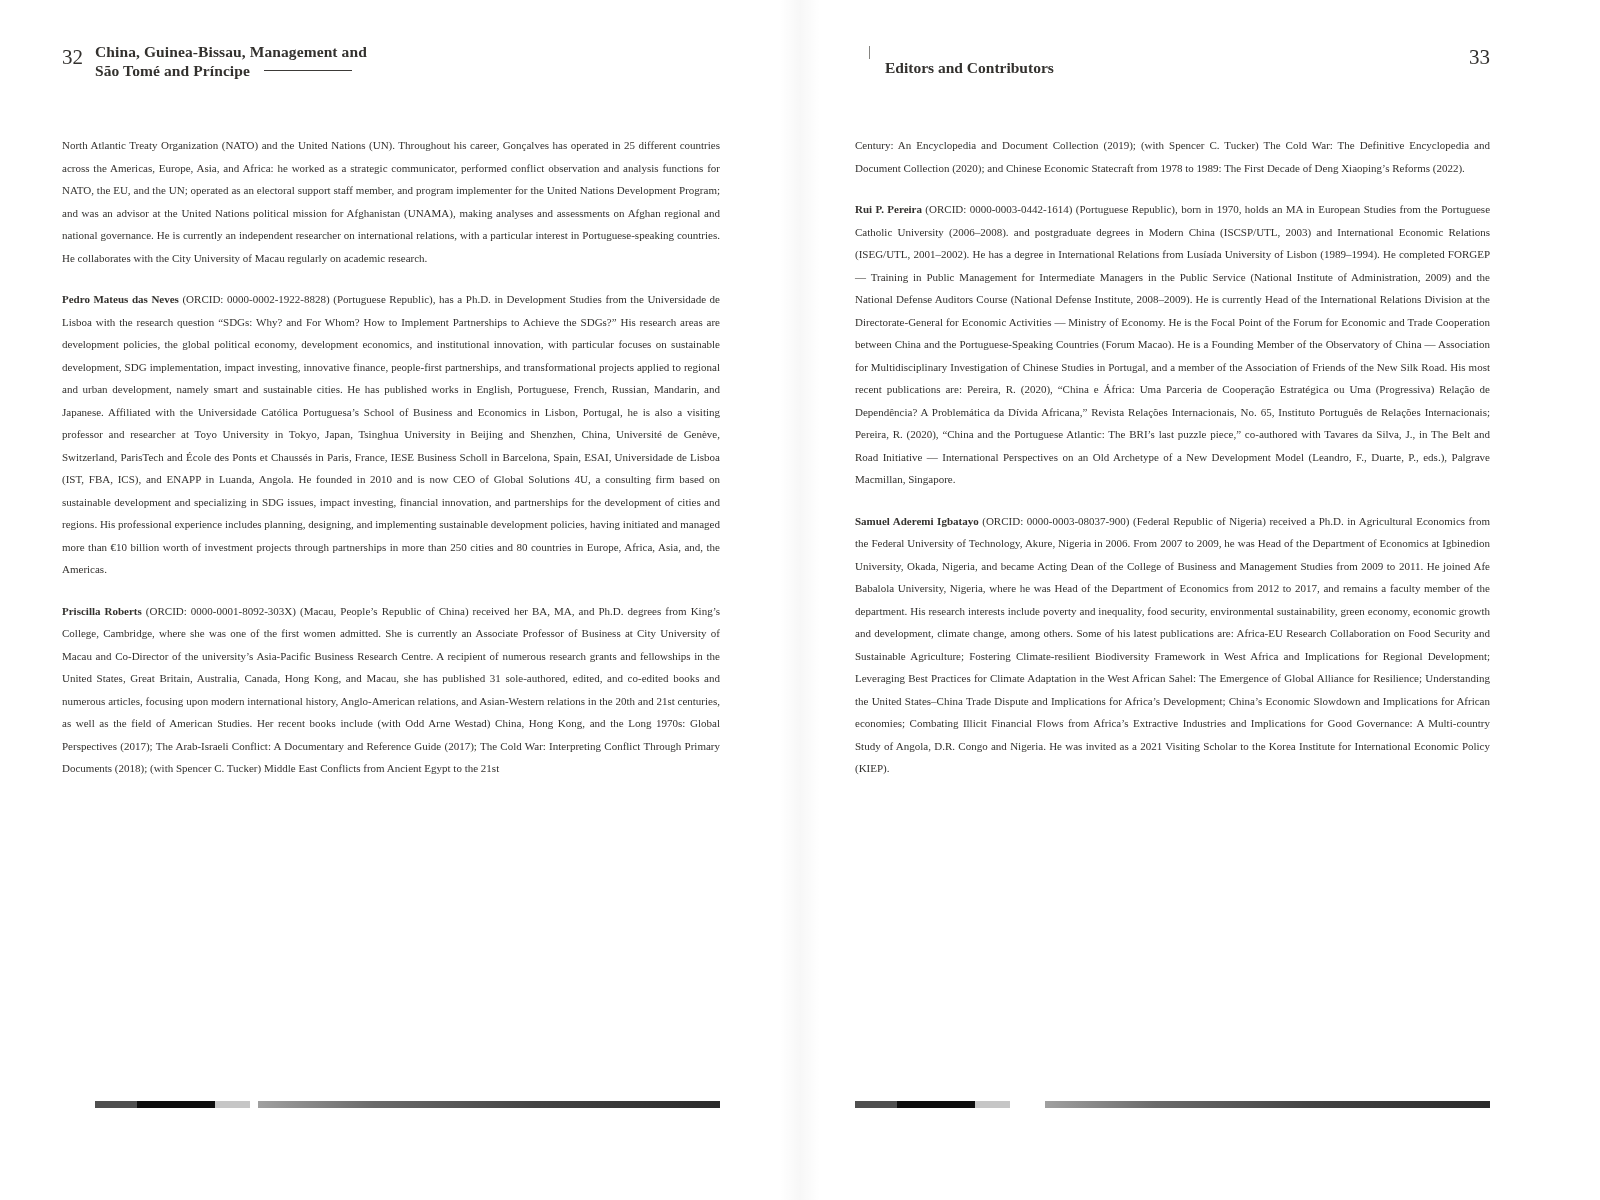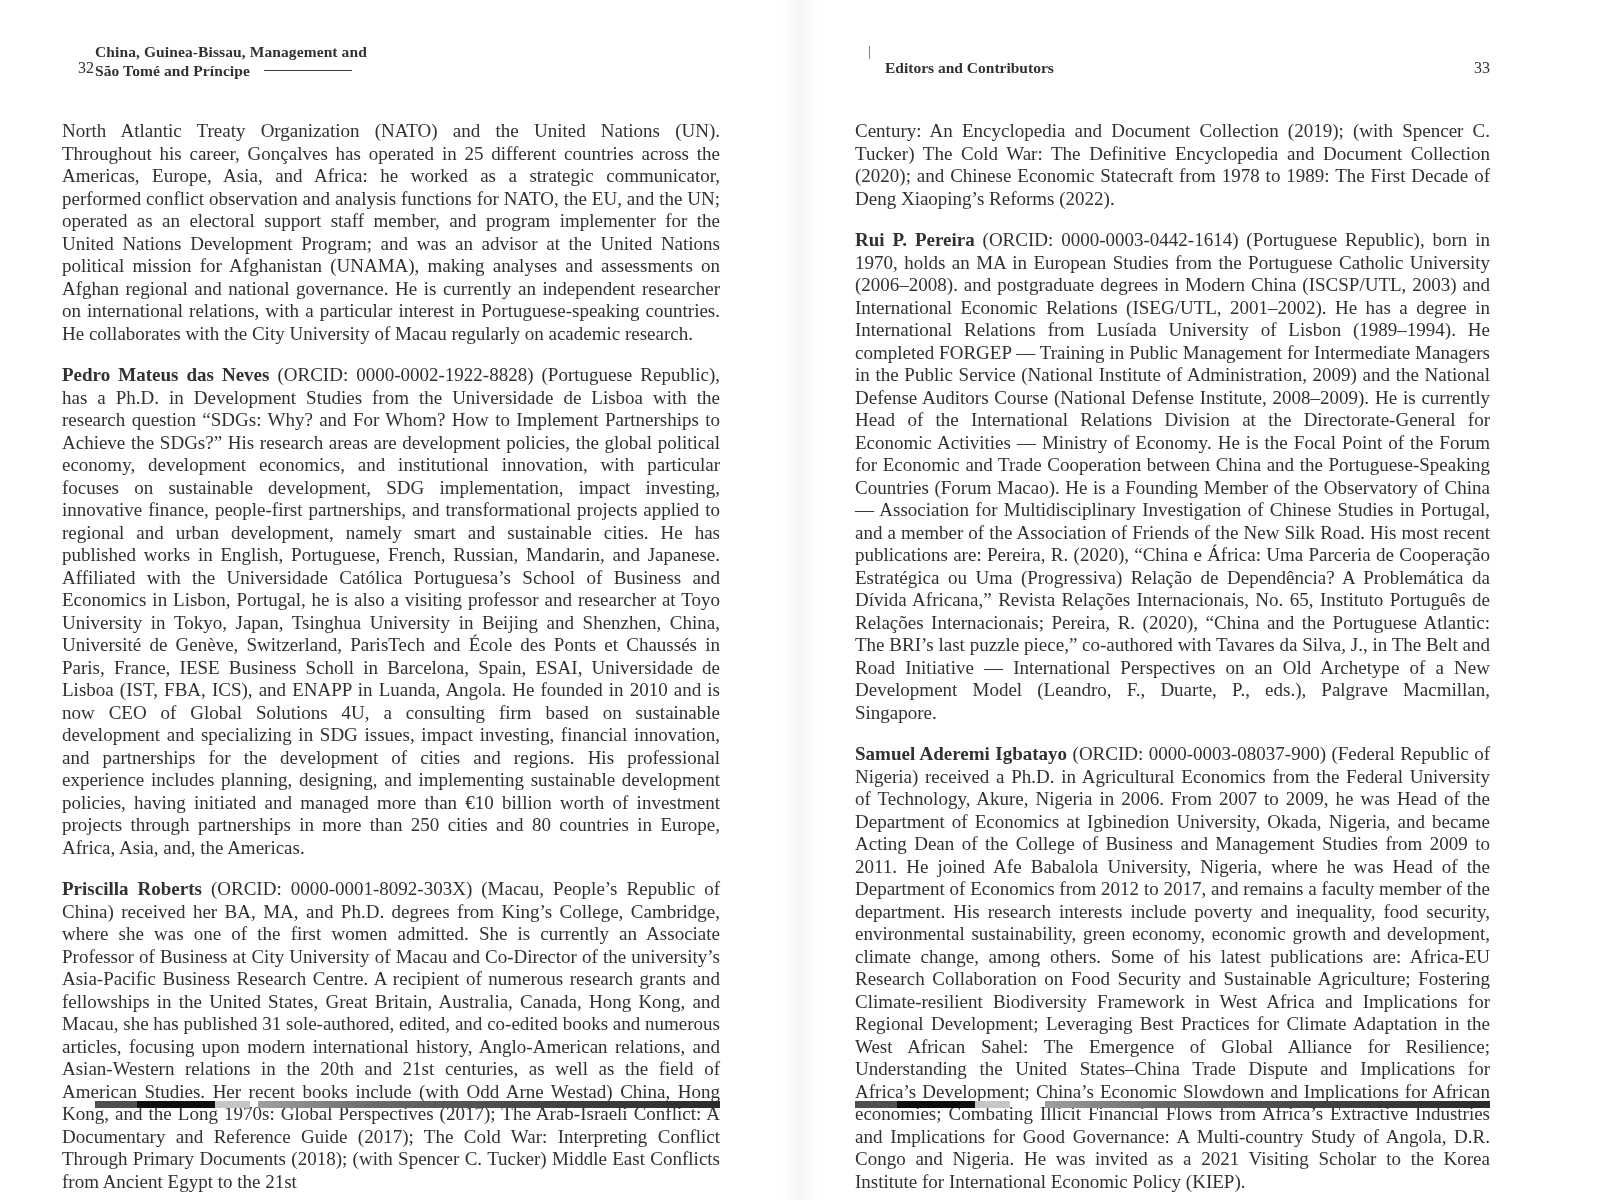--- a/index.html
+++ b/index.html
@@ -21,31 +21,31 @@
     width:800px;height:1200px;
     position:relative;
     box-sizing:border-box;
     overflow:hidden;
   }
   .page-left{padding:42px 80px 0 62px;}
   .page-right{padding:42px 110px 0 55px;}
 
   
   .page-header{position:relative;height:58px;font-size:15.5px;line-height:19px;}
-  .page-header .page-num{position:absolute;top:16px;font-size:16px;margin-left:16px;}
+  .page-header .page-num{position:absolute;top:6px;font-size:21px;}
   .page-left .running-title{position:absolute;left:33px;top:0;font-weight:600;letter-spacing:0.1px;}
   .rt2{white-space:nowrap;}
   .head-rule{display:inline-block;width:88px;border-bottom:1.4px solid #3c3a37;vertical-align:middle;margin-left:14px;margin-bottom:4px;}
   .page-left .chapter-title{position:absolute;left:338px;top:0;font-weight:600;letter-spacing:0.1px;}
   .page-right .head-bar{position:absolute;left:13px;top:0;color:#55534f;font-size:14px;}
   .page-right .running-head{position:absolute;left:30px;top:16px;font-weight:600;}
   .page-right .page-num{right:0;}
 
   
-  .bio-text{margin-top:20px;text-align:justify;font-size:19px;line-height:22.5px;}
+  .bio-text{margin-top:34px;text-align:justify;font-size:11px;line-height:22.5px;}
   .bio-text p{margin:0 0 19px 0;}
   .run.bold{font-weight:bold;}
   .run.italic{}
 
   
   .footer-bar{position:absolute;height:7px;display:flex;align-items:stretch;}
   .footer-bar-left{left:95px;top:1101px;width:625px;}
   .footer-bar-right{left:55px;top:1101px;width:635px;}
   .fb-seg{height:100%;}
   .fb-s1{width:42px;background:#4f4f4f;}

